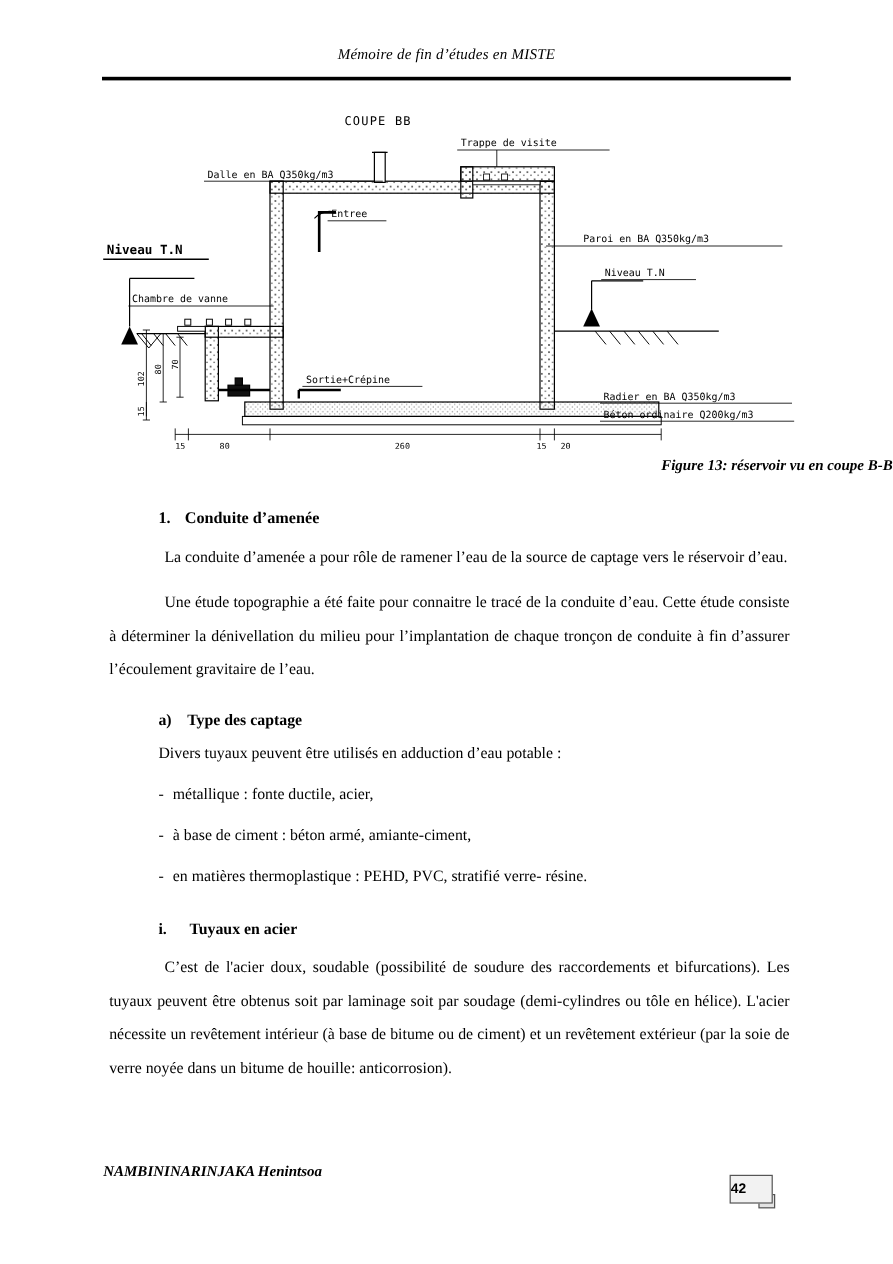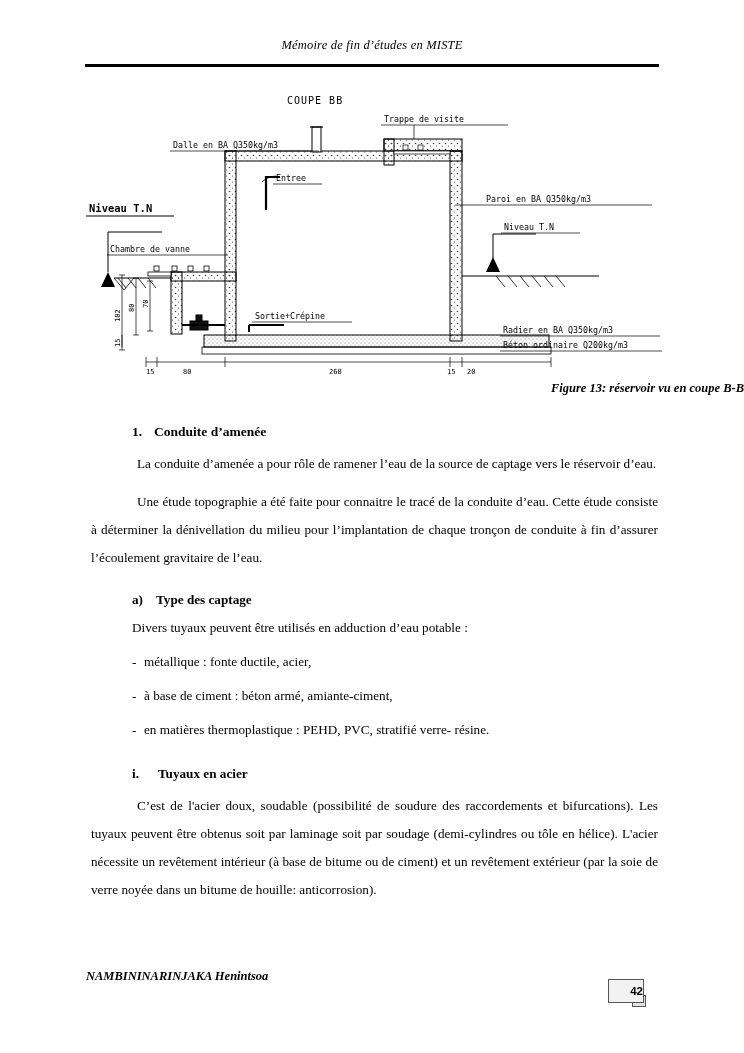--- a/index.html
+++ b/index.html
@@ -134,21 +134,21 @@
     width: 38px;
     height: 26px;
   }
   .page-badge .box {
     position: absolute;
     left: 0; top: 0;
     width: 34px;
     height: 22px;
     border: 1px solid #555;
     background: #f2f2f2;
-    text-align: right;
+    text-align: left;
     line-height: 22px;
     font-weight: bold;
     font-size: 11.5px;
     font-family: "Liberation Sans", sans-serif;
   }
   .page-badge .fold {
     position: absolute;
     left: 24px;
     top: 16px;
     width: 12px;

